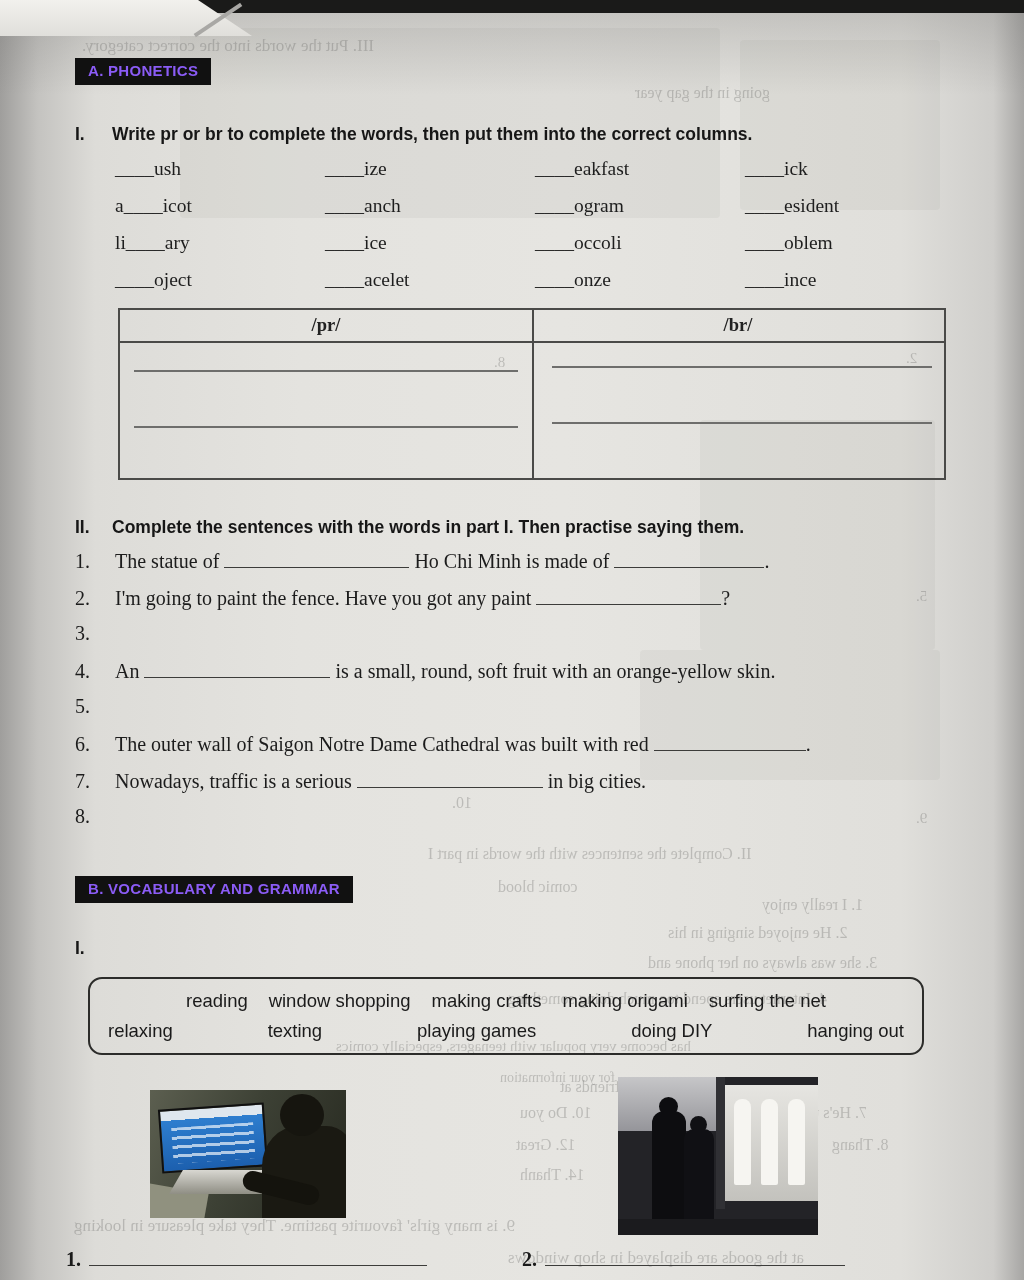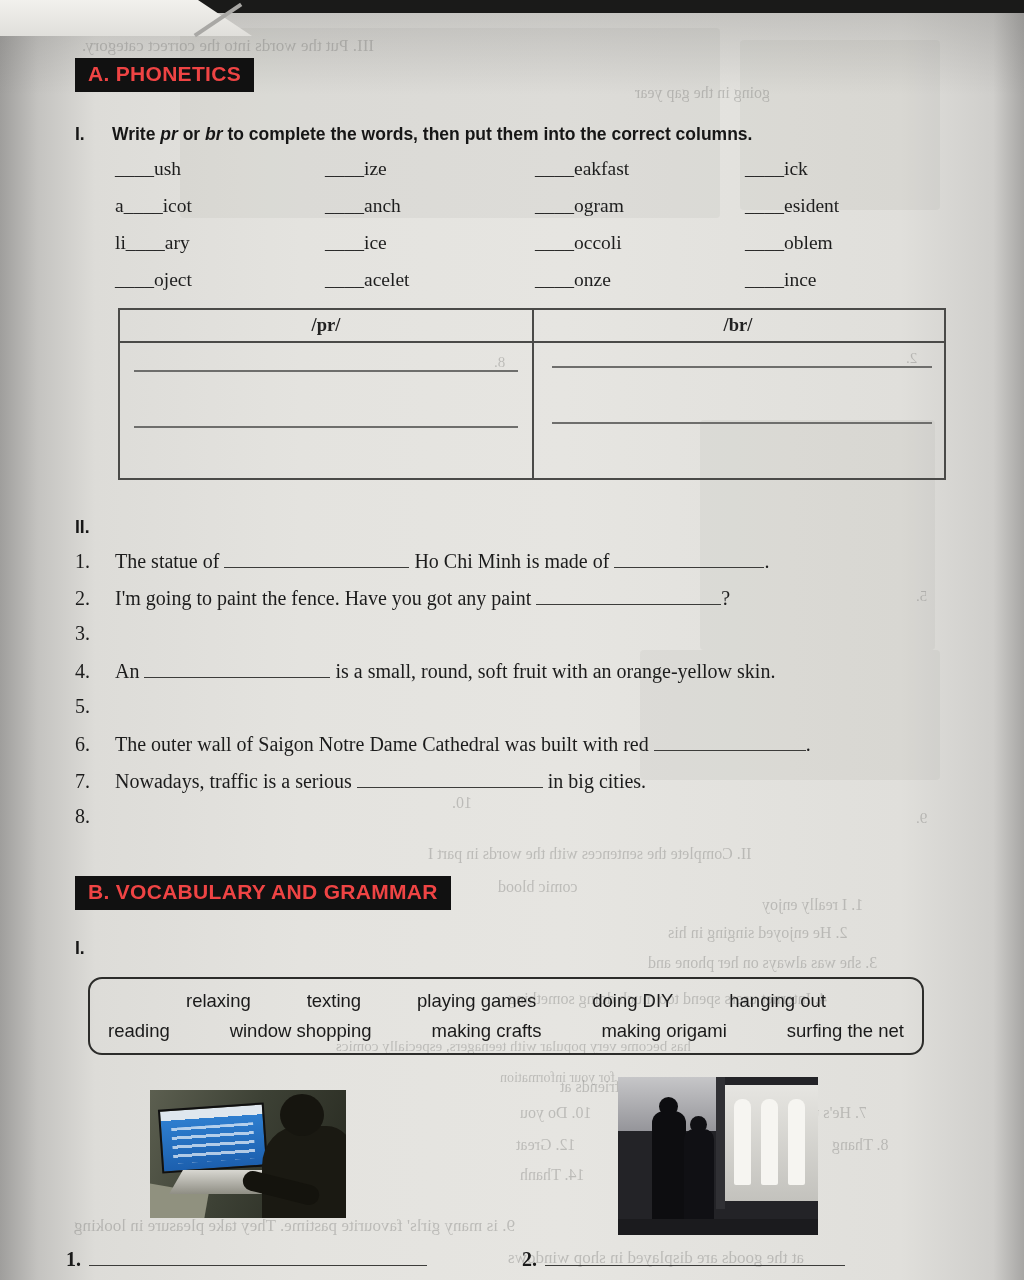--- a/index.html
+++ b/index.html
@@ -10,32 +10,32 @@
   .page::before{content:"";position:absolute;left:0;top:0;right:0;height:95px;
     background:linear-gradient(to bottom,rgba(110,109,107,.30),rgba(110,109,107,0));pointer-events:none;z-index:3}
   .top-bar{position:absolute;top:0;left:0;width:1024px;height:13px;background:#1a1a19;z-index:4}
   .corner-wedge{position:absolute;top:0;left:0;width:252px;height:36px;z-index:5;
     background:linear-gradient(to bottom,#f2f1ed,#e0dfdb);clip-path:polygon(0 0,198px 0,252px 36px,0 36px)}
   .corner-line{position:absolute;top:-8px;left:216px;width:4px;height:56px;background:#auto;background:#a9a8a5;transform:rotate(56deg);z-index:6}
   .ghost{position:absolute;background:#8f8f8c;opacity:.10;border-radius:4px;z-index:1}
   .bleed-layer{position:absolute;inset:0;z-index:2;pointer-events:none}
   .bleed{position:absolute;transform:scaleX(-1);opacity:.30;color:#5f5f5d;white-space:nowrap;font-family:"Liberation Serif",serif}
 
-  .hdr-box{position:absolute;background:#111;color:#ef4444;font-family:"Liberation Sans",sans-serif;
-    font-weight:700;font-size:21px;padding:4px 13px 6px;letter-spacing:.3px;z-index:10}
+  .hdr-box{position:absolute;background:#111;color:#8b5cf6;font-family:"Liberation Sans",sans-serif;
+    font-weight:700;font-size:15px;padding:4px 13px 6px;letter-spacing:.3px;z-index:10}
   .hdr-a{left:75px;top:58px}
   .hdr-b{left:75px;top:876px}
 
   .instr{position:absolute;display:flex;font-family:"Liberation Sans",sans-serif;font-weight:700;
     font-size:17.5px;color:#161616;z-index:10}
   .instr .n{flex:0 0 37px}
   .instr-a1{left:75px;top:124px;width:900px}
   .instr-a2{left:75px;top:517px;width:900px}
   .instr-b1{left:75px;top:938px;width:900px}
-  .it{font-style:italic}
+  .it{}
 
   .word-grid{position:absolute;left:115px;top:158px;width:845px;font-size:19.5px;color:#1e1e1e;z-index:10}
   .word-row{display:grid;grid-template-columns:210px 210px 210px 210px;height:37px;align-items:baseline}
 
   .phon-table{position:absolute;left:118px;top:308px;width:828px;height:172px;border:2px solid #4a4a48;z-index:10}
   .pt-head{display:flex;height:33px;border-bottom:2px solid #4a4a48;font-weight:700;font-size:18.5px;color:#222}
   .pt-head div{flex:1;text-align:center;padding-top:5px}
   .pt-div{position:absolute;left:50%;top:0;bottom:0;width:2px;background:#4a4a48}
   .wline{position:absolute;height:1.5px;background:#6e6e6c}
 
@@ -164,20 +164,21 @@
     </div>
     <div class="pt-div"></div>
     <div class="wline" style="left:14px;top:60px;width:384px"></div>
     <div class="wline" style="left:14px;top:116px;width:384px"></div>
     <div class="wline" style="left:432px;top:56px;width:380px"></div>
     <div class="wline" style="left:432px;top:112px;width:380px"></div>
   </div>
 
   <div class="instr instr-a2">
     <span class="n">II.</span>
+    <span class="t">Complete the sentences with the words in part I. Then practise saying them.</span>
   </div>
 
   <div class="sentences">
       <div class="sentence">
         <span class="s-num">1.</span>
         <span class="s-body">The statue of <span class="blank" style="width: 185px;"></span> Ho Chi Minh is made of <span class="blank" style="width: 150px;"></span>.</span>
       </div>
       <div class="sentence">
         <span class="s-num">2.</span>
         <span class="s-body">I'm going to paint the fence. Have you got any paint <span class="blank" style="width: 185px;"></span>?</span>
@@ -205,33 +206,33 @@
       </div>
     </div>
 
   <div class="hdr-box hdr-b">B. VOCABULARY AND GRAMMAR</div>
 
   <div class="instr instr-b1">
     <span class="n">I.</span>
   </div>
 
   <div class="word-bank">
+      <div class="wb-row">
+        <span class="wb-word">reading</span>
+        <span class="wb-word">window shopping</span>
+        <span class="wb-word">making crafts</span>
+        <span class="wb-word">making origami</span>
+        <span class="wb-word">surfing the net</span>
+      </div>
       <div class="wb-row">
         <span class="wb-word">relaxing</span>
         <span class="wb-word">texting</span>
         <span class="wb-word">playing games</span>
         <span class="wb-word">doing DIY</span>
         <span class="wb-word">hanging out</span>
-      </div>
-      <div class="wb-row">
-        <span class="wb-word">reading</span>
-        <span class="wb-word">window shopping</span>
-        <span class="wb-word">making crafts</span>
-        <span class="wb-word">making origami</span>
-        <span class="wb-word">surfing the net</span>
       </div>
     </div>
 
   <div class="photo photo-1">
     <div class="p1-desk"></div>
     <div class="p1-screen">
       <div class="p1-rows"></div>
     </div>
     <div class="p1-kbd"></div>
     <div class="p1-body"></div>

